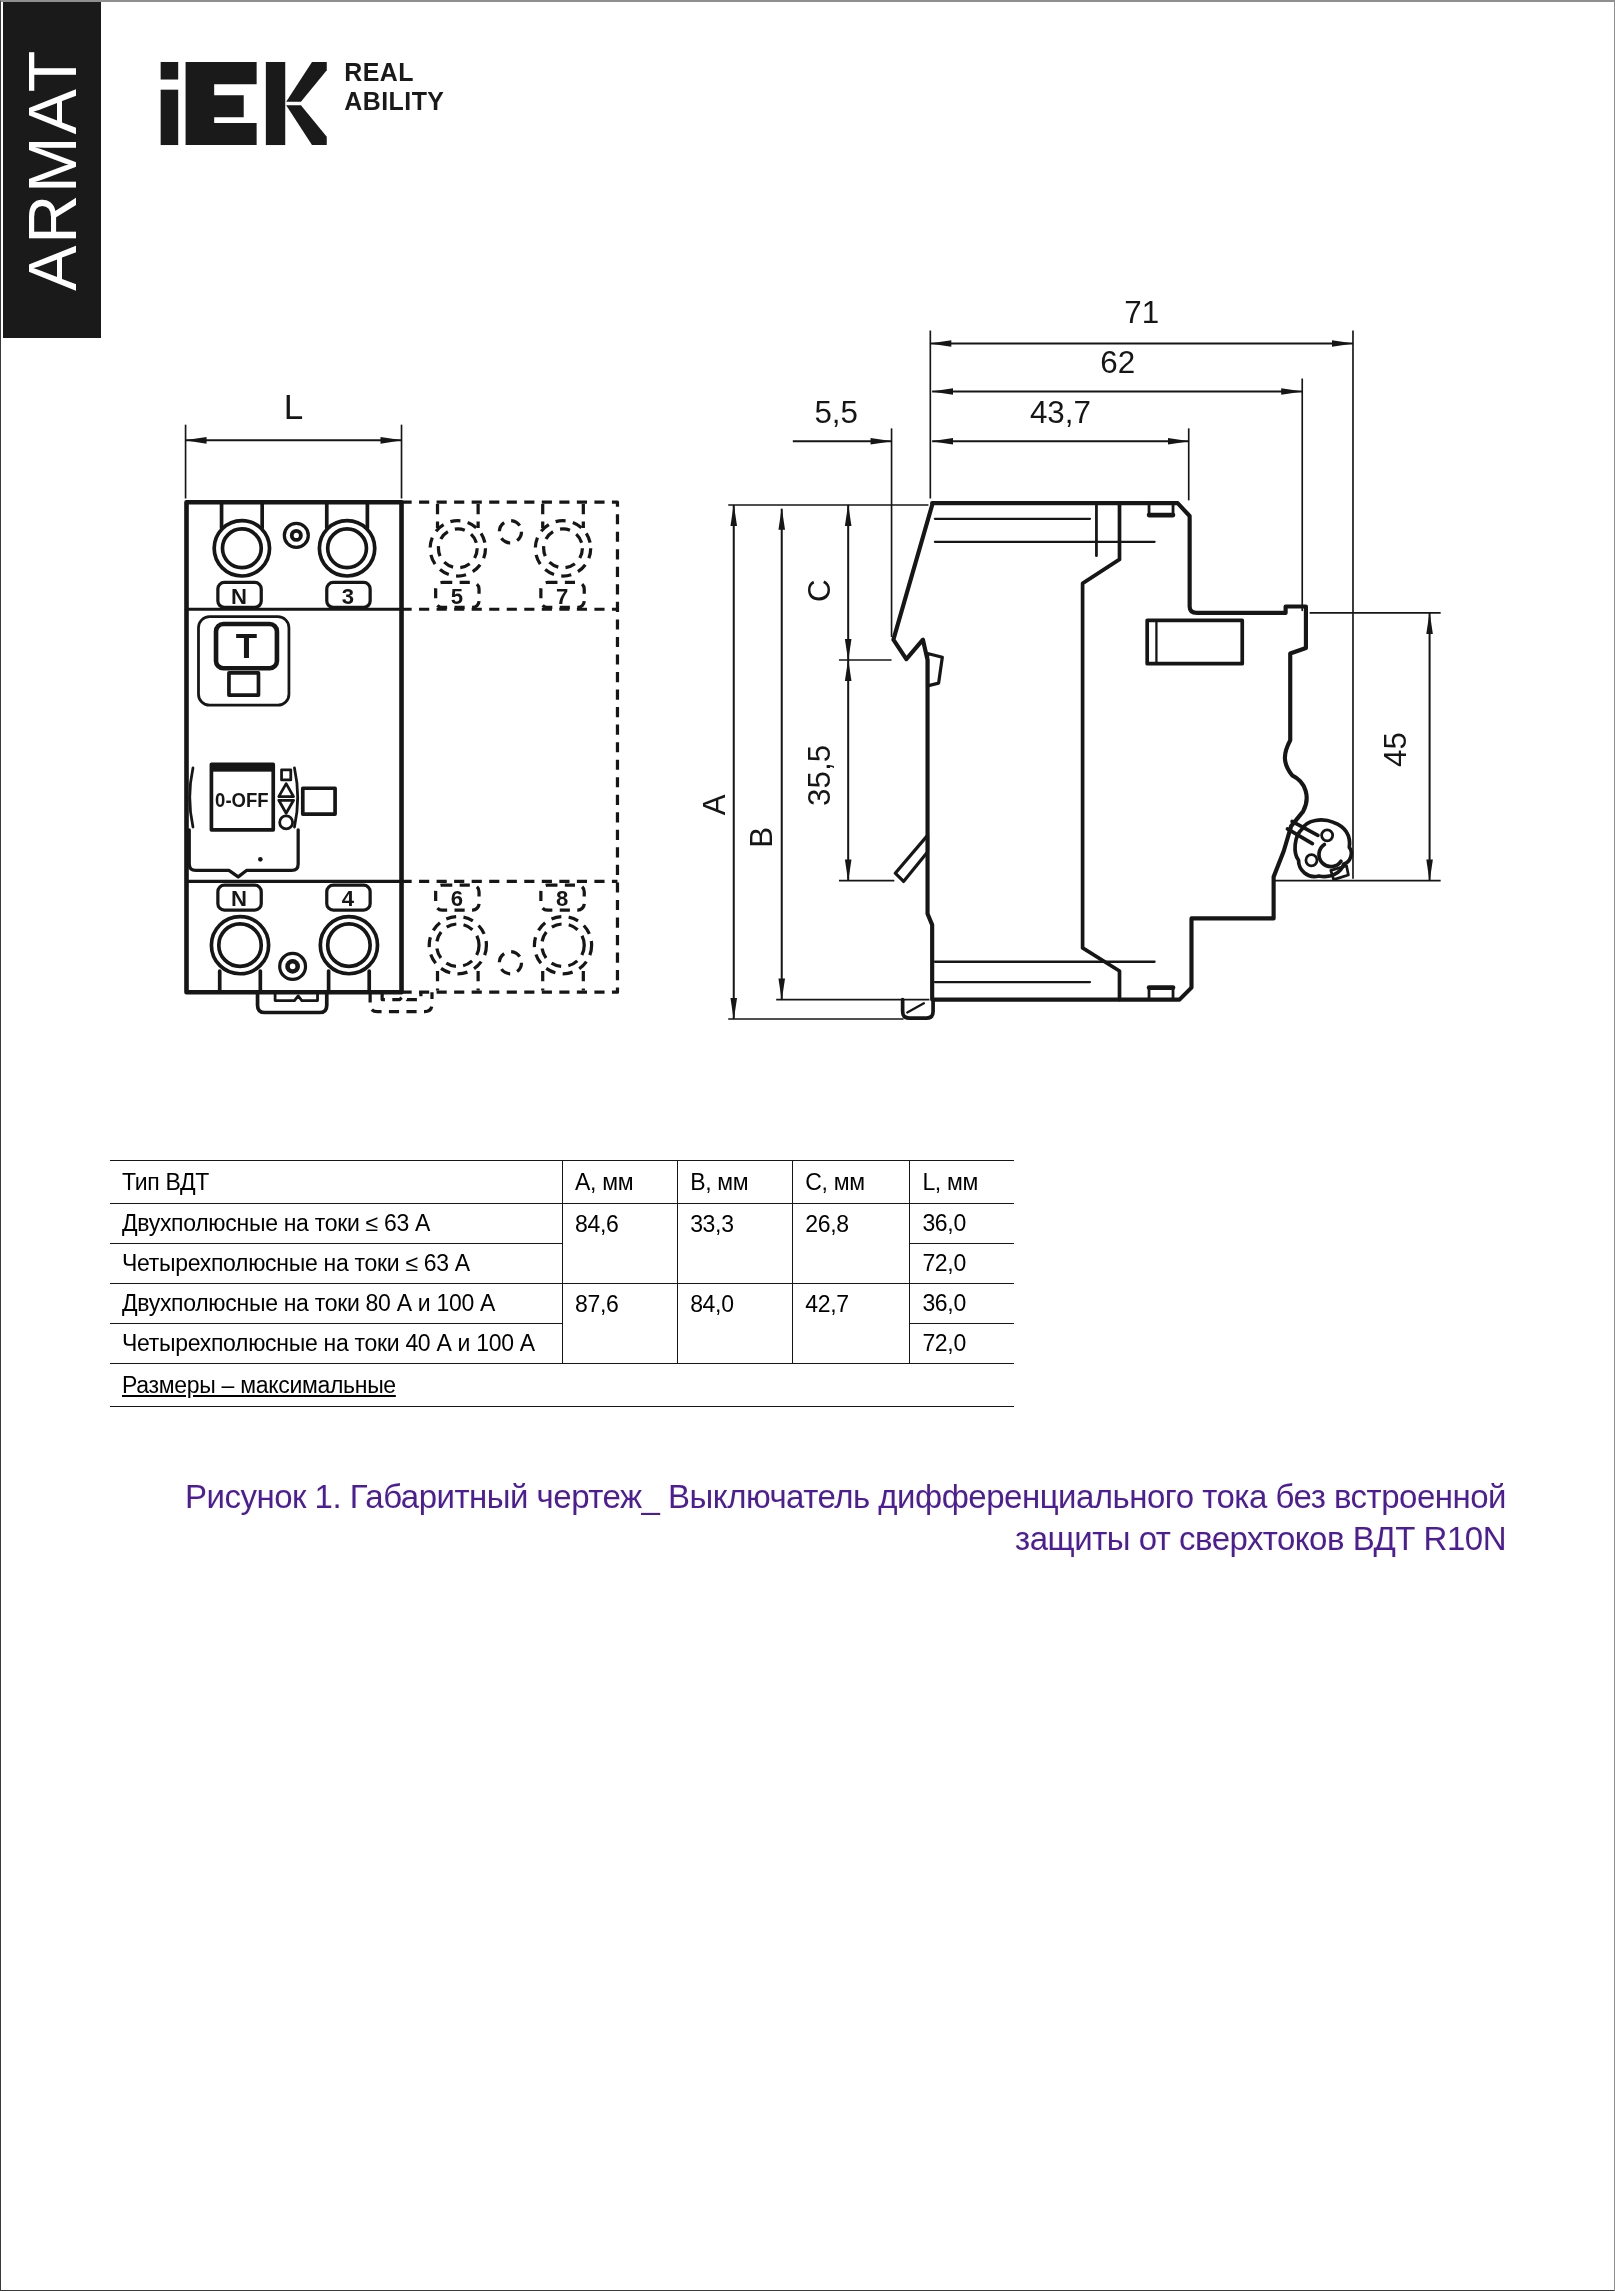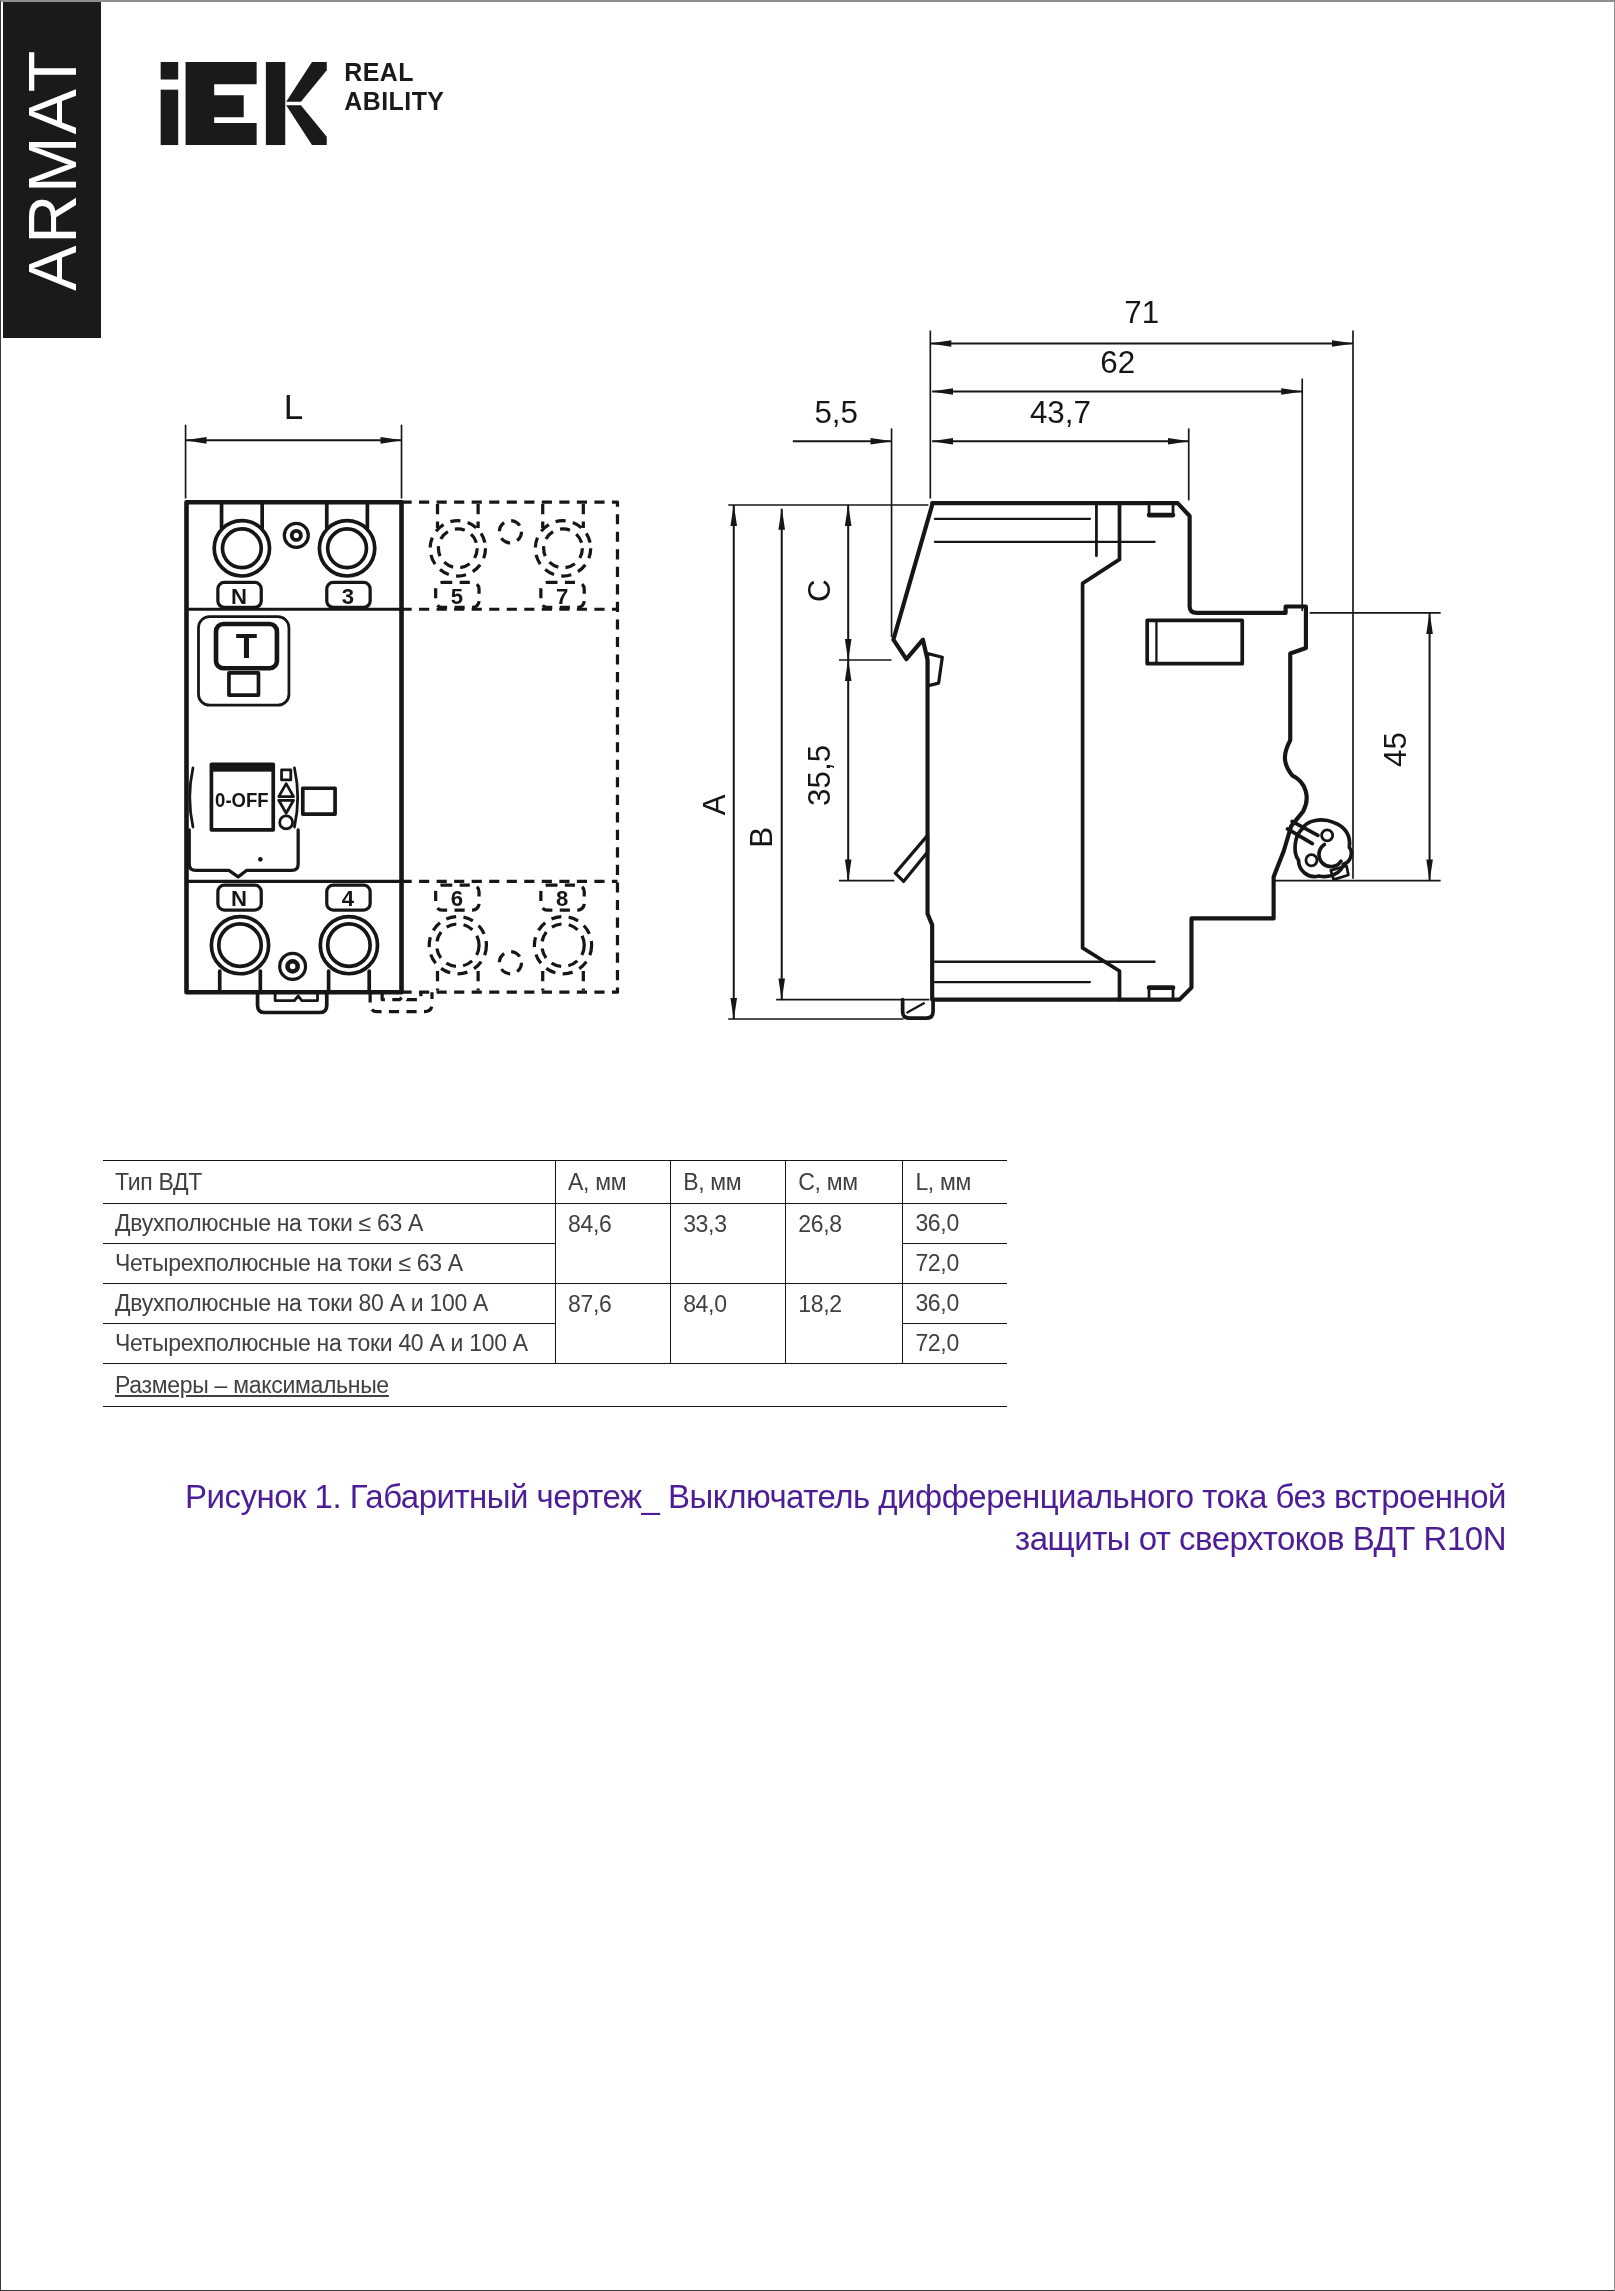--- a/index.html
+++ b/index.html
@@ -14,23 +14,23 @@
     position:absolute;left:1.8px;top:0;width:98px;height:336px;
     display:flex;align-items:center;justify-content:center;
   }
   .banner span{
     transform:rotate(-90deg);white-space:nowrap;
     font-size:68px;letter-spacing:1.8px;font-weight:400;
   }
   .drawing-svg{position:absolute;left:0;top:0;}
   
   .dimtable{
-    position:absolute;left:102px;top:1158px;width:904px;
+    position:absolute;left:109px;top:1158px;width:904px;
     border-collapse:collapse;table-layout:fixed;
-    font-size:23px;letter-spacing:-0.3px;color:#404040;
+    font-size:23px;letter-spacing:-0.3px;color:#000000;
   }
   .dimtable th,.dimtable td{
     padding:0 0 0 12px;text-align:left;font-weight:400;
     vertical-align:middle;overflow:hidden;white-space:nowrap;
   }
   .dimtable{border-top:1.8px solid #161616;border-bottom:1.8px solid #161616;}
   .dimtable .hrow th{height:42px;border-bottom:1.8px solid #161616;}
   .dimtable .vsep{border-left:1.8px solid #161616;}
   .dimtable .drow td{height:39px;}
   .dimtable td.spanv{vertical-align:top;padding-top:6.5px;}
@@ -295,21 +295,21 @@
       <td class="vsep bline">36,0</td>
     </tr>
     <tr class="drow">
       <td class="bline">Четырехполюсные на токи ≤ 63 А</td>
       <td class="vsep bline">72,0</td>
     </tr>
     <tr class="drow">
       <td class="bline">Двухполюсные на токи 80 А и 100 А</td>
       <td class="vsep spanv bline" rowspan="2">87,6</td>
       <td class="vsep spanv bline" rowspan="2">84,0</td>
-      <td class="vsep spanv bline" rowspan="2">18,2</td>
+      <td class="vsep spanv bline" rowspan="2">42,7</td>
       <td class="vsep bline">36,0</td>
     </tr>
     <tr class="drow">
       <td class="bline">Четырехполюсные на токи 40 А и 100 А</td>
       <td class="vsep bline">72,0</td>
     </tr>
     <tr class="frow">
       <td colspan="5">Размеры – максимальные</td>
     </tr>
   </tbody>

